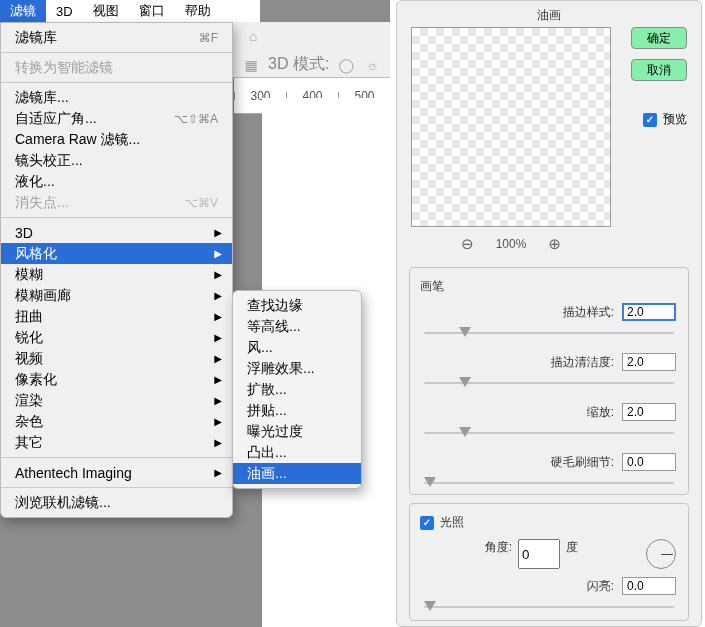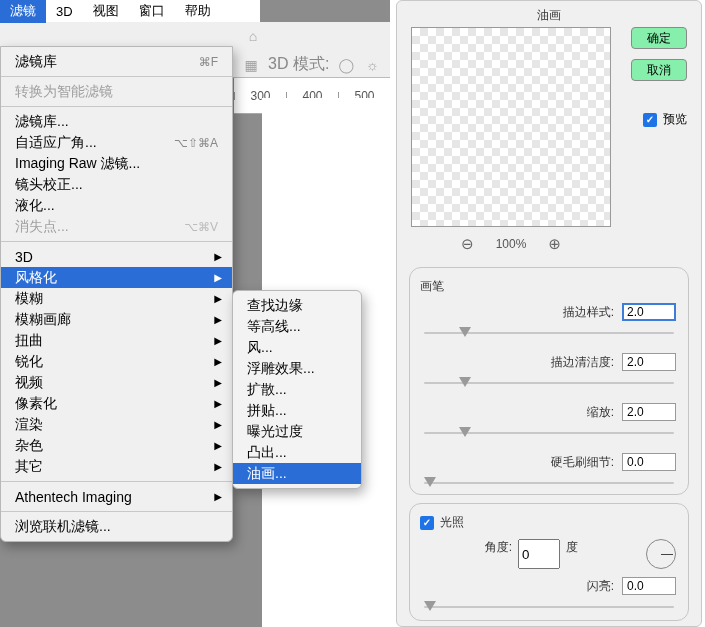--- a/index.html
+++ b/index.html
@@ -73,21 +73,20 @@
   .dropdown {
     position: absolute;
     left: 0; top: 22px;
     width: 233px;
     background: #f0f0f0;
     border: 1px solid #b8b8b8;
     border-radius: 0 0 6px 6px;
     box-shadow: 3px 5px 12px rgba(0,0,0,.3);
     z-index: 10;
     padding: 4px 0;
-    margin-top: 24px;
   }
   .dd-item {
     display: flex;
     align-items: center;
     height: 21px;
     padding: 0 14px;
     font-size: 14px;
     color: #000;
     position: relative;
   }
@@ -168,21 +167,21 @@
     width:14px; height:14px;
     background:#1e74e6;
     border-radius:2px;
     display:flex;align-items:center;justify-content:center;
     color:#fff; font-size:10px; font-weight:bold;
   }
   .fieldset{
     position:absolute;
     left:12px; right:12px;
     border:1px solid #c6c6c6;
-    border-radius:12px;
+    border-radius:4px;
     background:#f0f0f0;
   }
   .fieldset .legend{
     font-size:12px; color:#333;
     padding:10px 10px 4px;
   }
   .slider-row{
     display:flex; align-items:center;
     padding:4px 12px 0;
     font-size:12px; color:#333;
@@ -268,21 +267,21 @@
     </div>
     <div class="dd-sep"></div>
     <div class="dd-item">
         <span class="label">滤镜库...</span>
       </div>
     <div class="dd-item">
       <span class="label">自适应广角...</span>
       <span class="shortcut">⌥⇧⌘A</span>
     </div>
     <div class="dd-item">
-        <span class="label">Imaging Raw 滤镜...</span>
+        <span class="label">Camera Raw 滤镜...</span>
       </div>
     <div class="dd-item">
         <span class="label">镜头校正...</span>
       </div>
     <div class="dd-item">
         <span class="label">液化...</span>
       </div>
     <div class="dd-item disabled">
       <span class="label">消失点...</span>
       <span class="shortcut">⌥⌘V</span>

